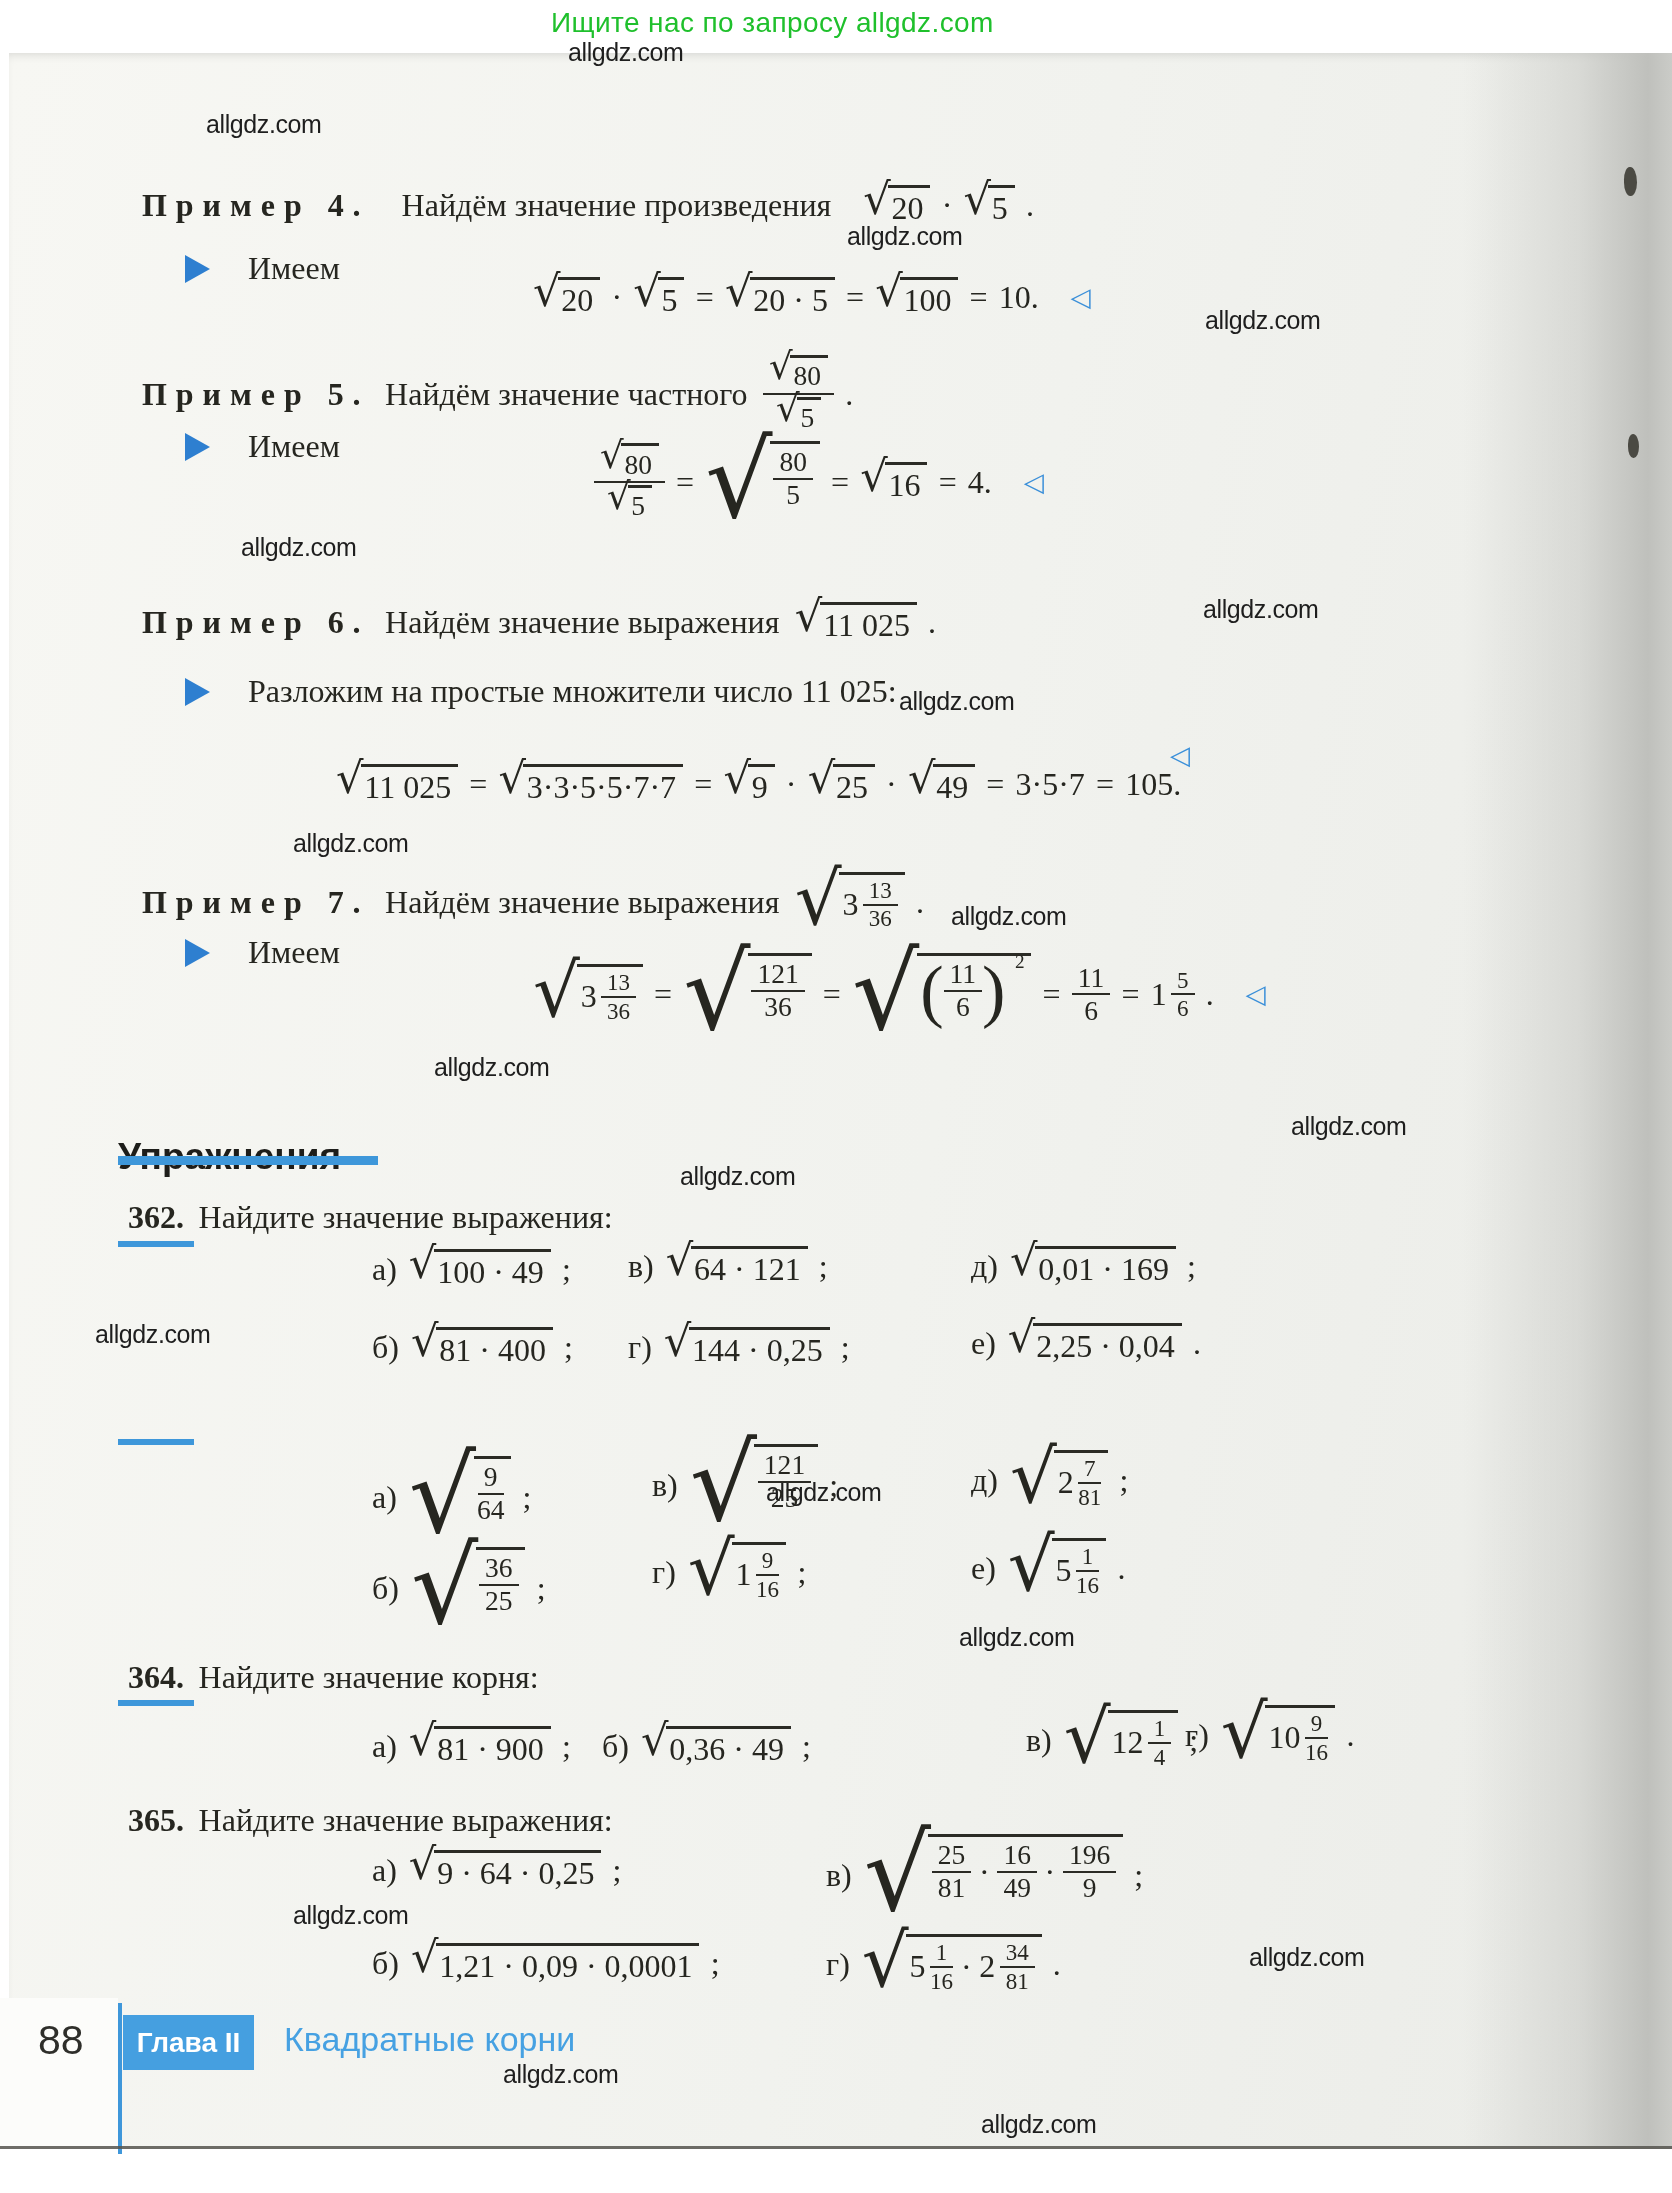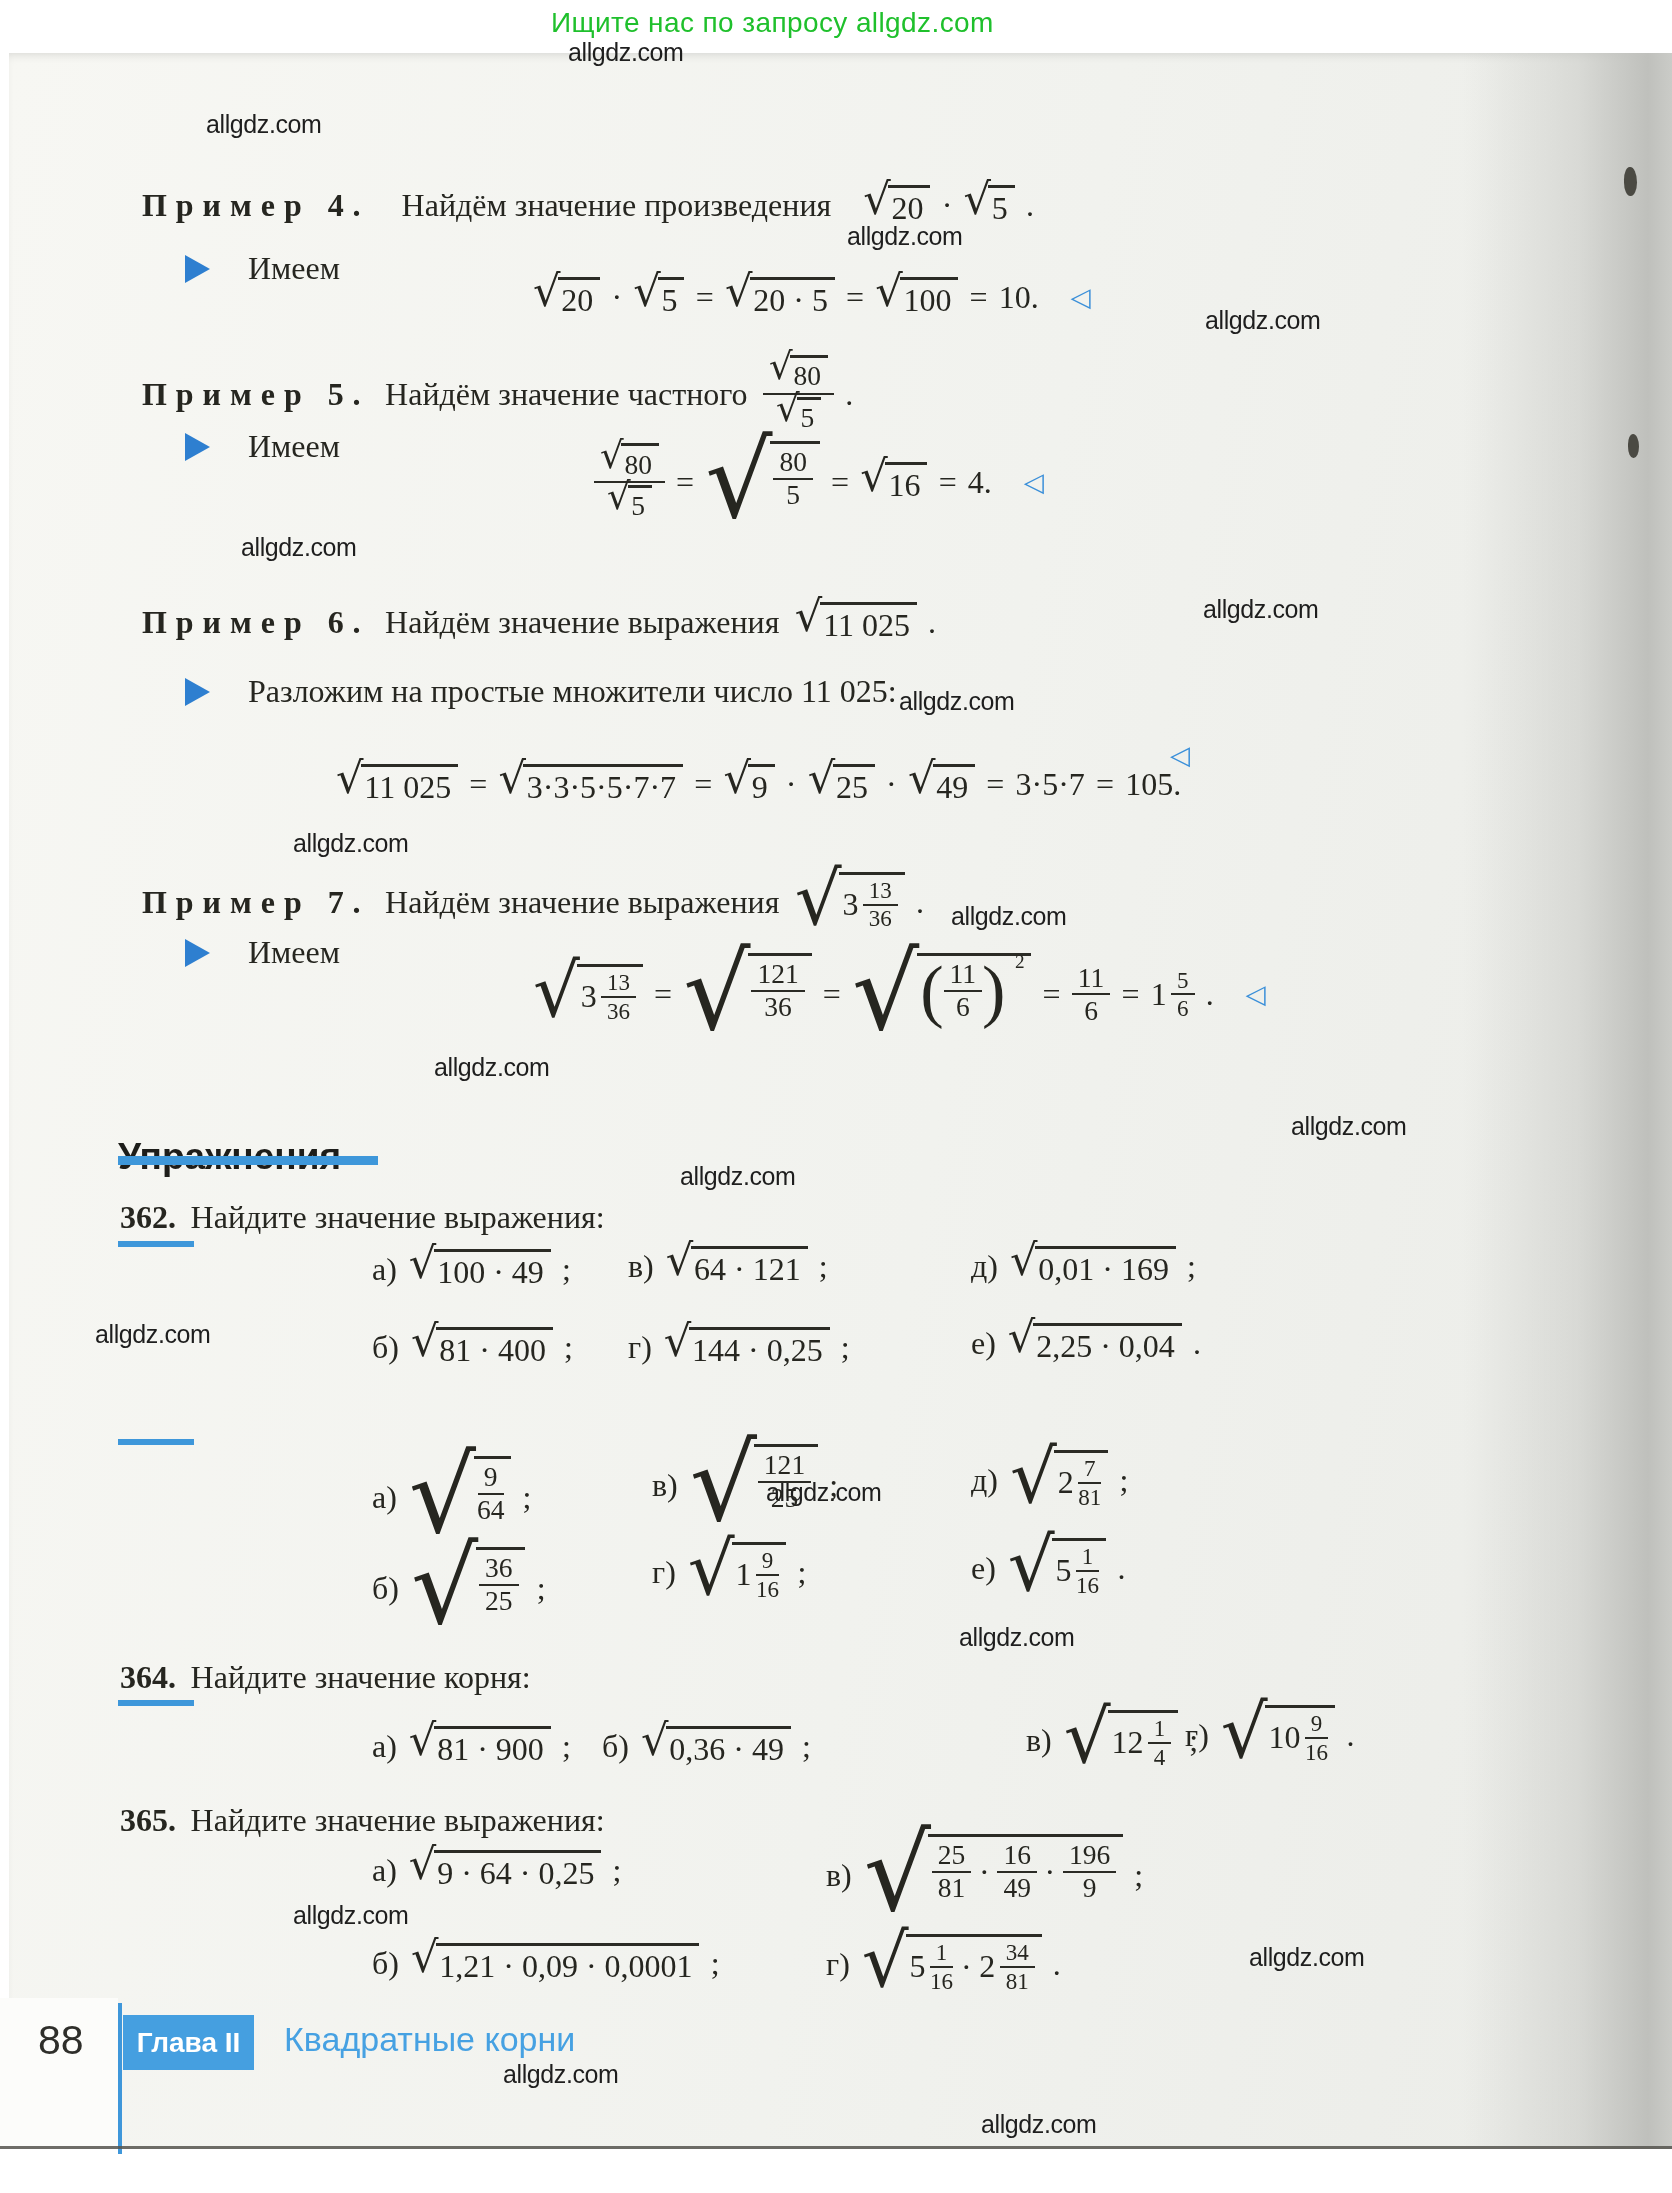--- a/index.html
+++ b/index.html
@@ -39,21 +39,21 @@
   .mix{display:inline-flex;align-items:center;}
   .mix .frac{font-size:.72em;margin-left:4.3px;}
   .par{display:inline-flex;align-items:center;}
   .par>.p{font-size:2.2em;line-height:.75;}
   sup.sup{font-size:.6em;align-self:flex-start;margin-top:-8.6px;margin-left:1.7px;line-height:1;}
   .endmark{color:#3a8fd9;font-size:.82em;margin-left:20.6px;font-family:"DejaVu Sans",sans-serif;line-height:1;}
   .endmark.abs{position:absolute;font-size:26px;margin:0;}
   
   .extitle{position:absolute;font-family:"Liberation Sans",sans-serif;font-weight:bold;font-size:37px;color:#1d1d1a;}
   .bluebar{position:absolute;background:#3e97da;}
-  .exhead{position:absolute;display:flex;align-items:baseline;gap:14.6px;font-size:32px;white-space:nowrap;}
+  .exhead{position:absolute;display:flex;align-items:baseline;gap:14.6px;font-size:32px;white-space:nowrap;margin-left:8px;}
   .exhead .num{font-weight:bold;}
   .exitem{position:absolute;display:inline-flex;align-items:center;gap:12px;font-size:32px;}
   
   .fwhite{position:absolute;left:0;top:1998px;width:118px;height:151px;background:#fcfcfa;}
   .vline{position:absolute;left:118px;top:2003px;width:4.3px;height:151px;background:#3f97da;}
   .pagenum{position:absolute;left:38px;top:2017px;font-family:"Liberation Sans",sans-serif;font-size:41px;color:#2e2e2a;}
   .chapbox{position:absolute;left:123px;top:2015px;width:131px;height:55px;background:#459fe0;
            display:flex;align-items:center;justify-content:center;}
   .chapbox span{font-family:"Liberation Sans",sans-serif;font-weight:bold;font-size:28px;color:#ffffff;}
   .chaptitle{position:absolute;left:284px;top:2020px;font-family:"Liberation Sans",sans-serif;font-size:34px;color:#46a1e2;}

